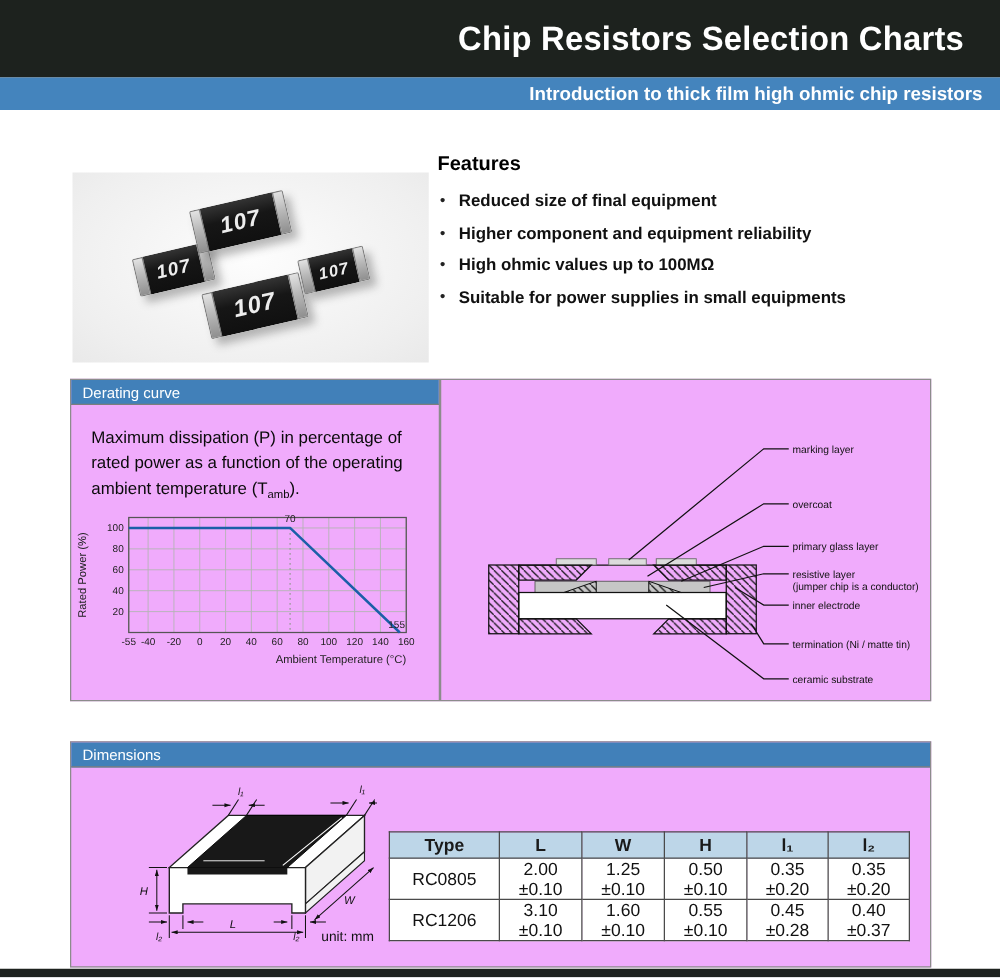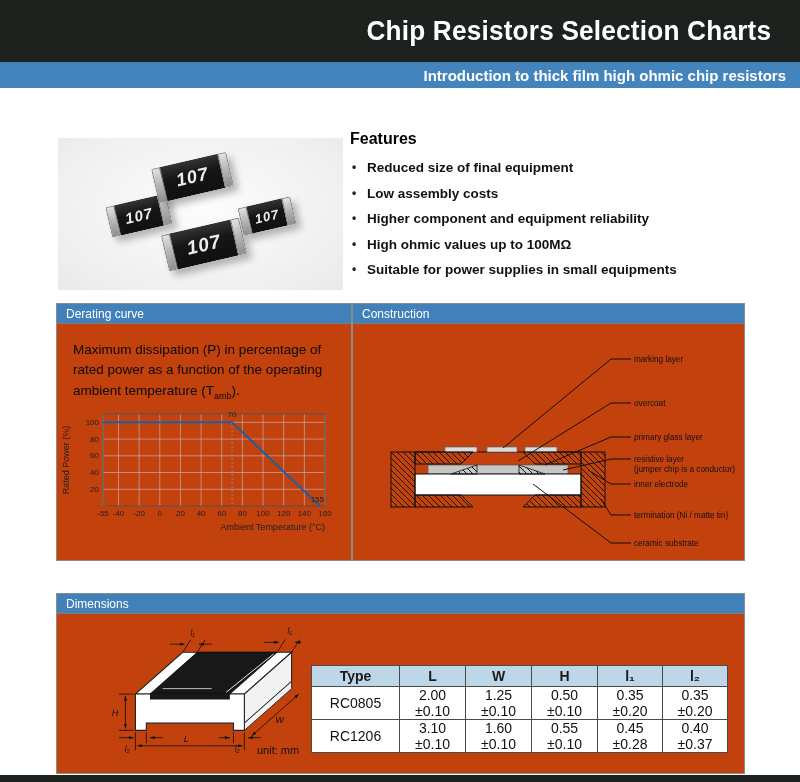--- a/index.html
+++ b/index.html
@@ -25,28 +25,28 @@
                border: 1px solid #7f7f7f; }
   .chip .cbody { flex: 1; background: linear-gradient(180deg, #343434 0%, #161616 40%, #101010 100%);
                  color: #ededed; display: flex; align-items: center; justify-content: center;
                  font-weight: bold; font-style: italic; letter-spacing: 1px; }
   .chip-a { left: 50px; top: 62px; width: 62px; height: 31px; font-size: 15px; }
   .chip-b { left: 96px; top: 22px; width: 77px; height: 35px; font-size: 18px; }
   .chip-c { left: 106px; top: 88px; width: 80px; height: 37px; font-size: 19px; }
   .chip-d { left: 182px; top: 64px; width: 54px; height: 28px; font-size: 13px; }
 
   
-  .features { position: absolute; left: 350px; top: 130px; width: 435px; }
+  .features { position: absolute; left: 350px; top: 123px; width: 435px; }
   .features h2 { font-size: 16px; font-weight: bold; color: #000; margin-bottom: 12px; }
   .features ul { list-style: none; font-weight: bold; }
   .features li { position: relative; font-size: 13.5px; color: #111; padding-left: 17px; margin-bottom: 10.5px; }
   .features li::before { content: "•"; position: absolute; left: 2px; top: 0; font-size: 12px; color: #222; }
 
   
-  .panel { position: absolute; background: #c2410c; border: 1px solid #8c8c8c; }
+  .panel { position: absolute; background: #f0abfc; border: 1px solid #8c8c8c; }
   .panel-head { height: 20px; background: #4180b9; color: #fff; font-size: 12px;
                 display: flex; align-items: center; padding-left: 9px; border-bottom: 1px solid #7d7d7d; }
   .panel-derating { left: 56px; top: 303px; width: 296px; height: 258px; }
   .panel-construction { left: 352px; top: 303px; width: 393px; height: 258px; }
   .panel-dimensions { left: 56px; top: 593px; width: 689px; height: 181px; }
 
   .derating-text { margin: 16px 13px 4px 16px; font-size: 13.5px; line-height: 1.5; color: #0a0a0a; }
   .derating-text sub { font-size: 9px; }
   #derating-chart { position: absolute; left: 0; top: 102px; }
 
@@ -95,21 +95,20 @@
       <span class="cap"></span>
       <span class="cbody">107</span>
       <span class="cap"></span>
     </div>
   </div>
 
   <div class="features">
     <h2>Features</h2>
     <ul id="features-list">
         <li>Reduced size of final equipment</li>
-        <li>Low assembly costs</li>
         <li>Higher component and equipment reliability</li>
         <li>High ohmic values up to 100MΩ</li>
         <li>Suitable for power supplies in small equipments</li>
       </ul>
   </div>
 
   <div class="panel panel-derating">
     <div class="panel-head">Derating curve</div>
     <p class="derating-text">
       <span>Maximum dissipation (P) in percentage of rated power as a function of the operating ambient temperature (T</span><sub>amb</sub><span>).</span>
@@ -153,21 +152,20 @@
         <line x1="175.06976744186048" y1="16.36363636363636" x2="175.06976744186048" y2="100" stroke="#999" stroke-width="1" stroke-dasharray="1.5,2.5"></line>
         <polyline points="46,16.36363636363636 175.06976744186048,16.36363636363636 262.83720930232556,100" fill="none" stroke="#1b5fa8" stroke-width="2" stroke-linejoin="round"></polyline>
         <text x="175.06976744186048" y="11.36363636363636" text-anchor="middle" font-size="8" fill="#222">70</text>
         <text x="267" y="96" text-anchor="end" font-size="8" fill="#222">155</text>
         <text x="12" y="54" text-anchor="middle" font-size="9" fill="#222" transform="rotate(-90 12 54)">Rated Power (%)</text>
         <text x="268" y="124" text-anchor="end" font-size="9" fill="#222">Ambient Temperature (°C)</text>
       </svg>
   </div>
 
   <div class="panel panel-construction">
-    <div class="panel-head">Construction</div>
     <svg id="construction-svg" width="391" height="236" viewBox="0 0 391 236">
       <defs>
         <pattern id="hatch" width="6" height="6" patternUnits="userSpaceOnUse">
           <path d="M0,0 L6,6" stroke="#111" stroke-width="1"></path>
         </pattern>
       </defs>
 
       <line x1="62" y1="128" x2="228" y2="128" stroke="#111" stroke-width="1"></line>
       <rect x="75" y="141" width="140" height="9" fill="#c6c6c6" stroke="#555" stroke-width="0.7"></rect>
       <rect x="62" y="150" width="166" height="21" fill="#fff" stroke="#111" stroke-width="1"></rect>

